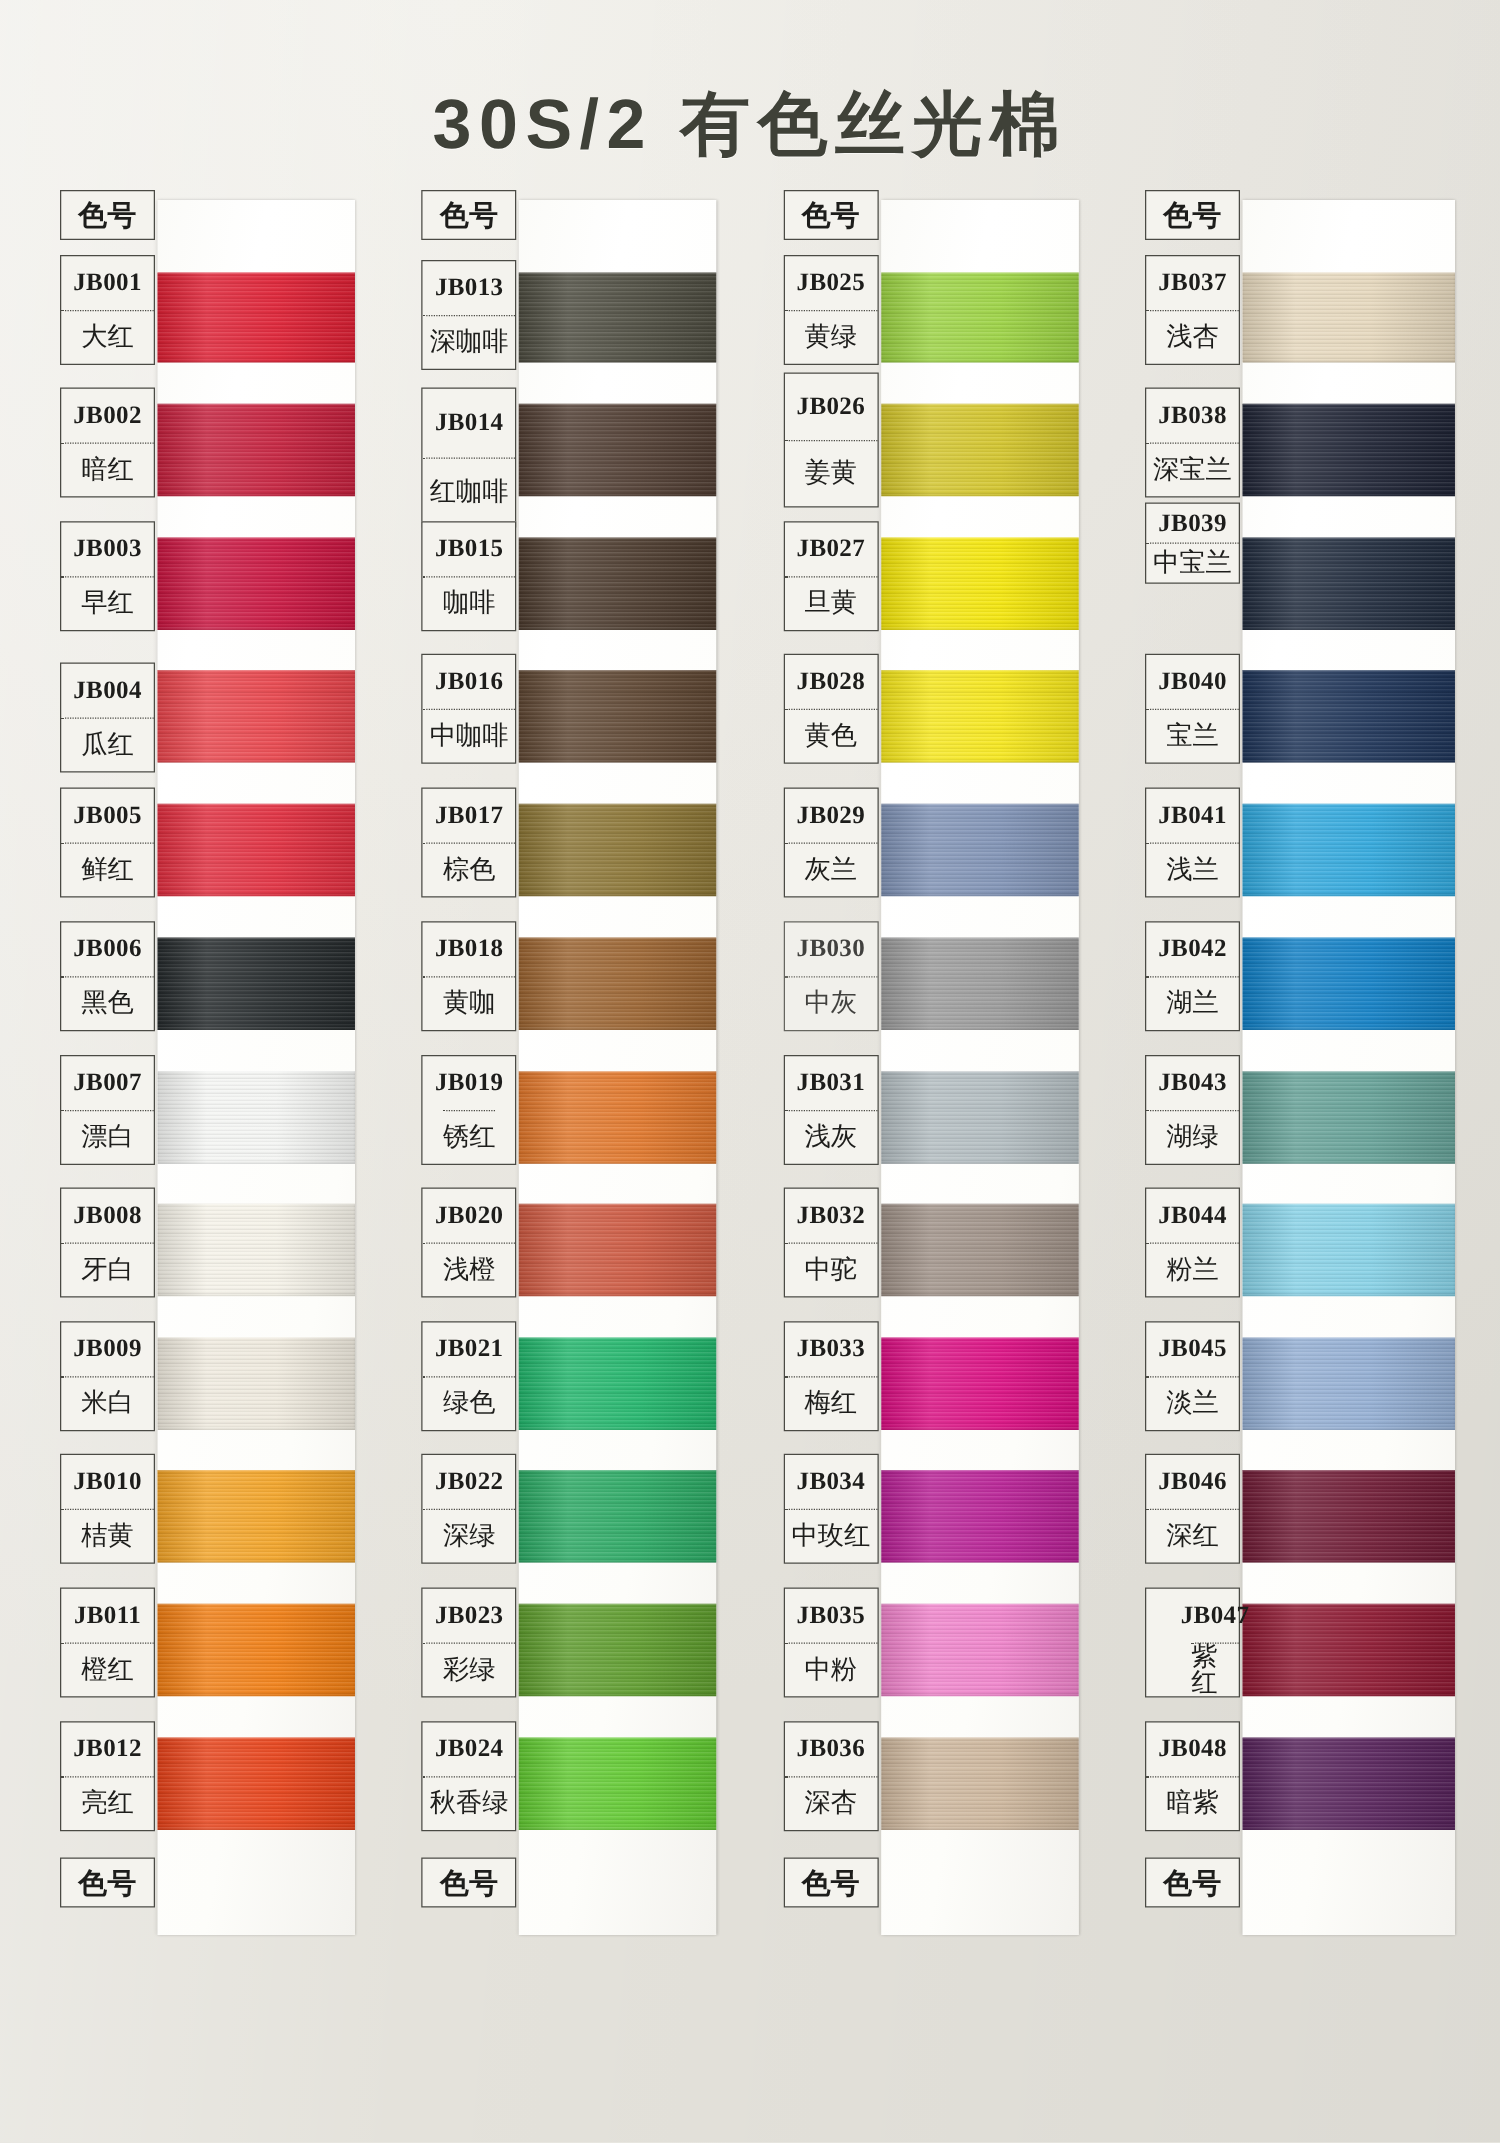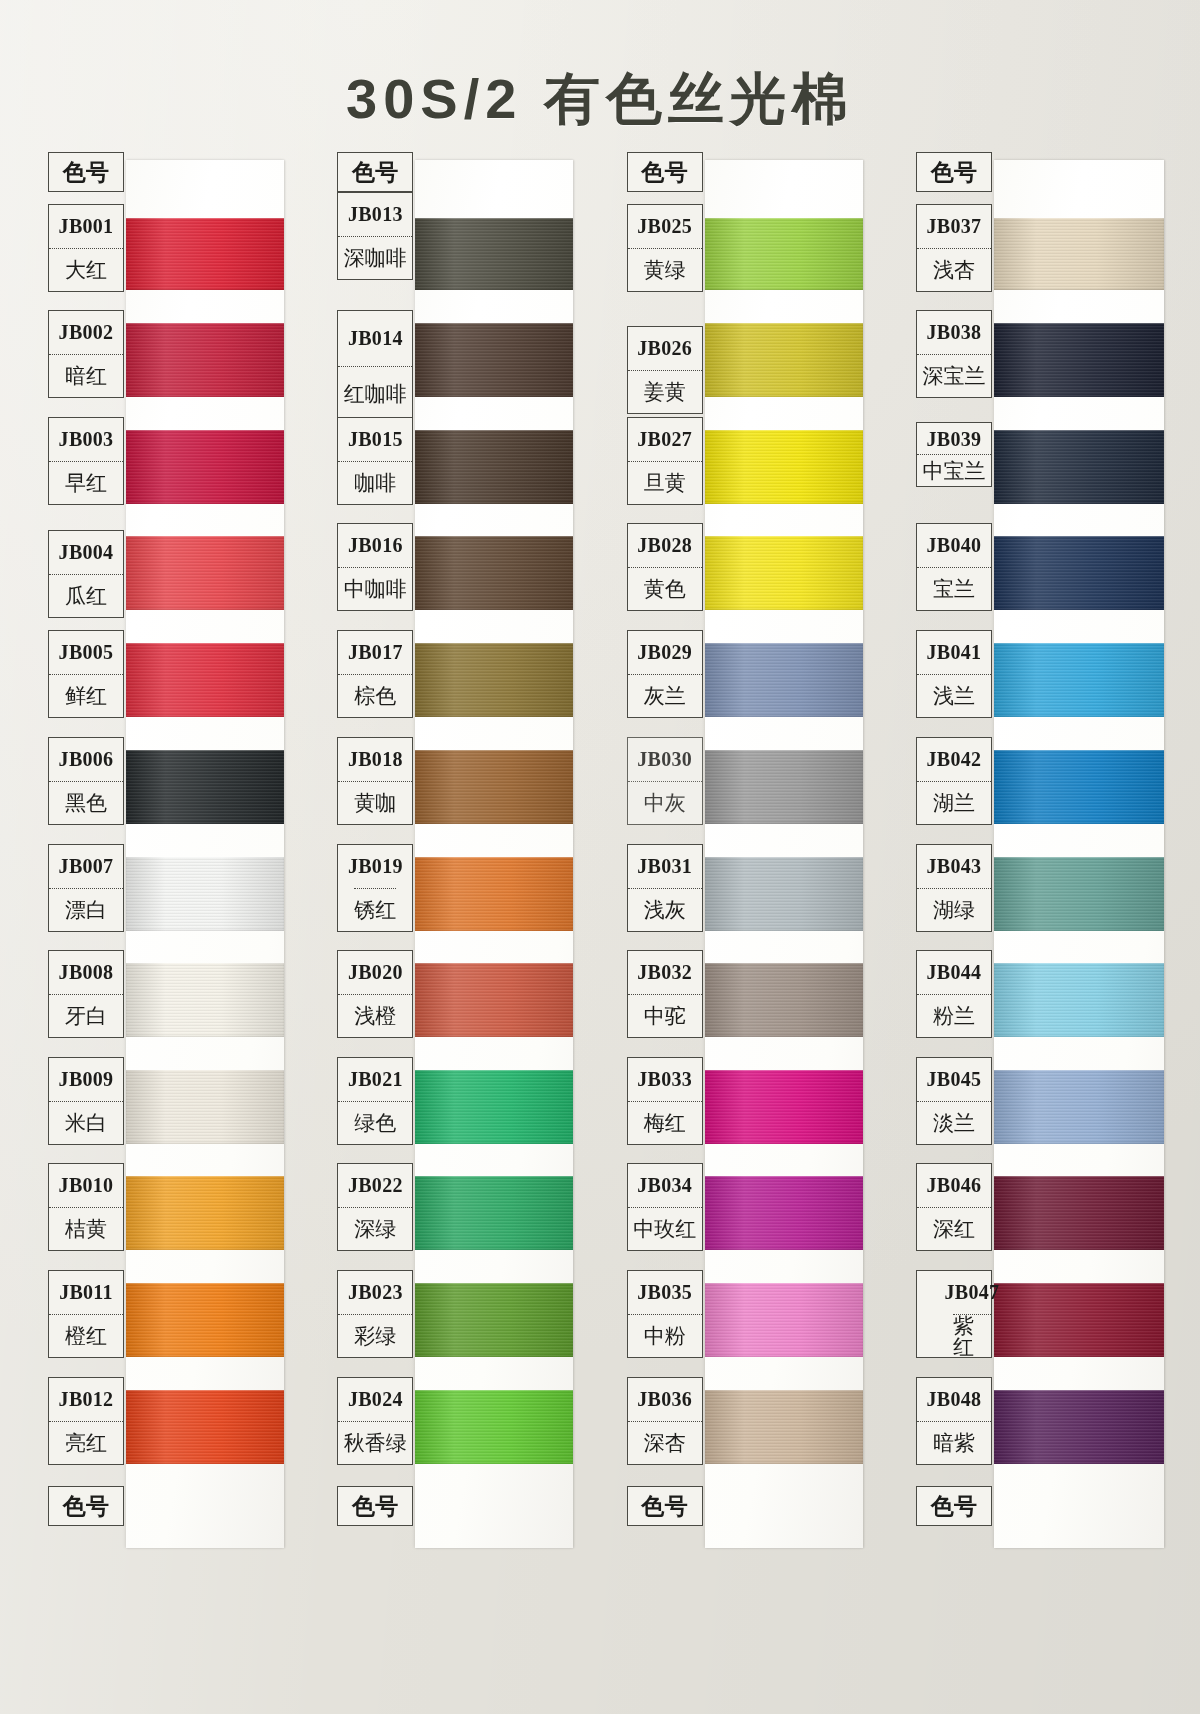--- a/index.html
+++ b/index.html
@@ -268,21 +268,21 @@
             <div class="sheen"></div>
           </div>
           <div class="swatch" title="JB024 秋香绿" style="top: 1230px; height: 74px; background: rgb(97, 201, 49);">
             <div class="threads"></div>
             <div class="sheen"></div>
           </div>
         </div>
         <div class="cell header" style="top: 0px;">
           <div class="code">色号</div>
         </div>
-        <div class="cell" style="top: 40px; height: 88px;">
+        <div class="cell" style="top: 56px; height: 88px;">
           <div class="code">JB013</div>
           <div class="name">深咖啡</div>
         </div>
         <div class="cell" style="top: 158px; height: 112px;">
           <div class="code">JB014</div>
           <div class="name">红咖啡</div>
         </div>
         <div class="cell" style="top: 265px; height: 88px;">
           <div class="code">JB015</div>
           <div class="name">咖啡</div>
@@ -378,21 +378,21 @@
             <div class="sheen"></div>
           </div>
         </div>
         <div class="cell header" style="top: 0px;">
           <div class="code">色号</div>
         </div>
         <div class="cell" style="top: 52px; height: 88px;">
           <div class="code">JB025</div>
           <div class="name">黄绿</div>
         </div>
-        <div class="cell" style="top: 174px; height: 88px;">
+        <div class="cell" style="top: 146px; height: 108px;">
           <div class="code">JB026</div>
           <div class="name">姜黄</div>
         </div>
         <div class="cell" style="top: 265px; height: 88px;">
           <div class="code">JB027</div>
           <div class="name">旦黄</div>
         </div>
         <div class="cell" style="top: 371px; height: 88px;">
           <div class="code">JB028</div>
           <div class="name">黄色</div>
@@ -488,21 +488,21 @@
           <div class="code">色号</div>
         </div>
         <div class="cell" style="top: 52px; height: 88px;">
           <div class="code">JB037</div>
           <div class="name">浅杏</div>
         </div>
         <div class="cell" style="top: 158px; height: 88px; text-align: center;">
           <div class="code">JB038</div>
           <div class="name">深宝兰</div>
         </div>
-        <div class="cell" style="top: 270px; height: 65px;">
+        <div class="cell" style="top: 250px; height: 65px;">
           <div class="code">JB039</div>
           <div class="name">中宝兰</div>
         </div>
         <div class="cell" style="top: 371px; height: 88px;">
           <div class="code">JB040</div>
           <div class="name">宝兰</div>
         </div>
         <div class="cell" style="top: 478px; height: 88px;">
           <div class="code">JB041</div>
           <div class="name">浅兰</div>

